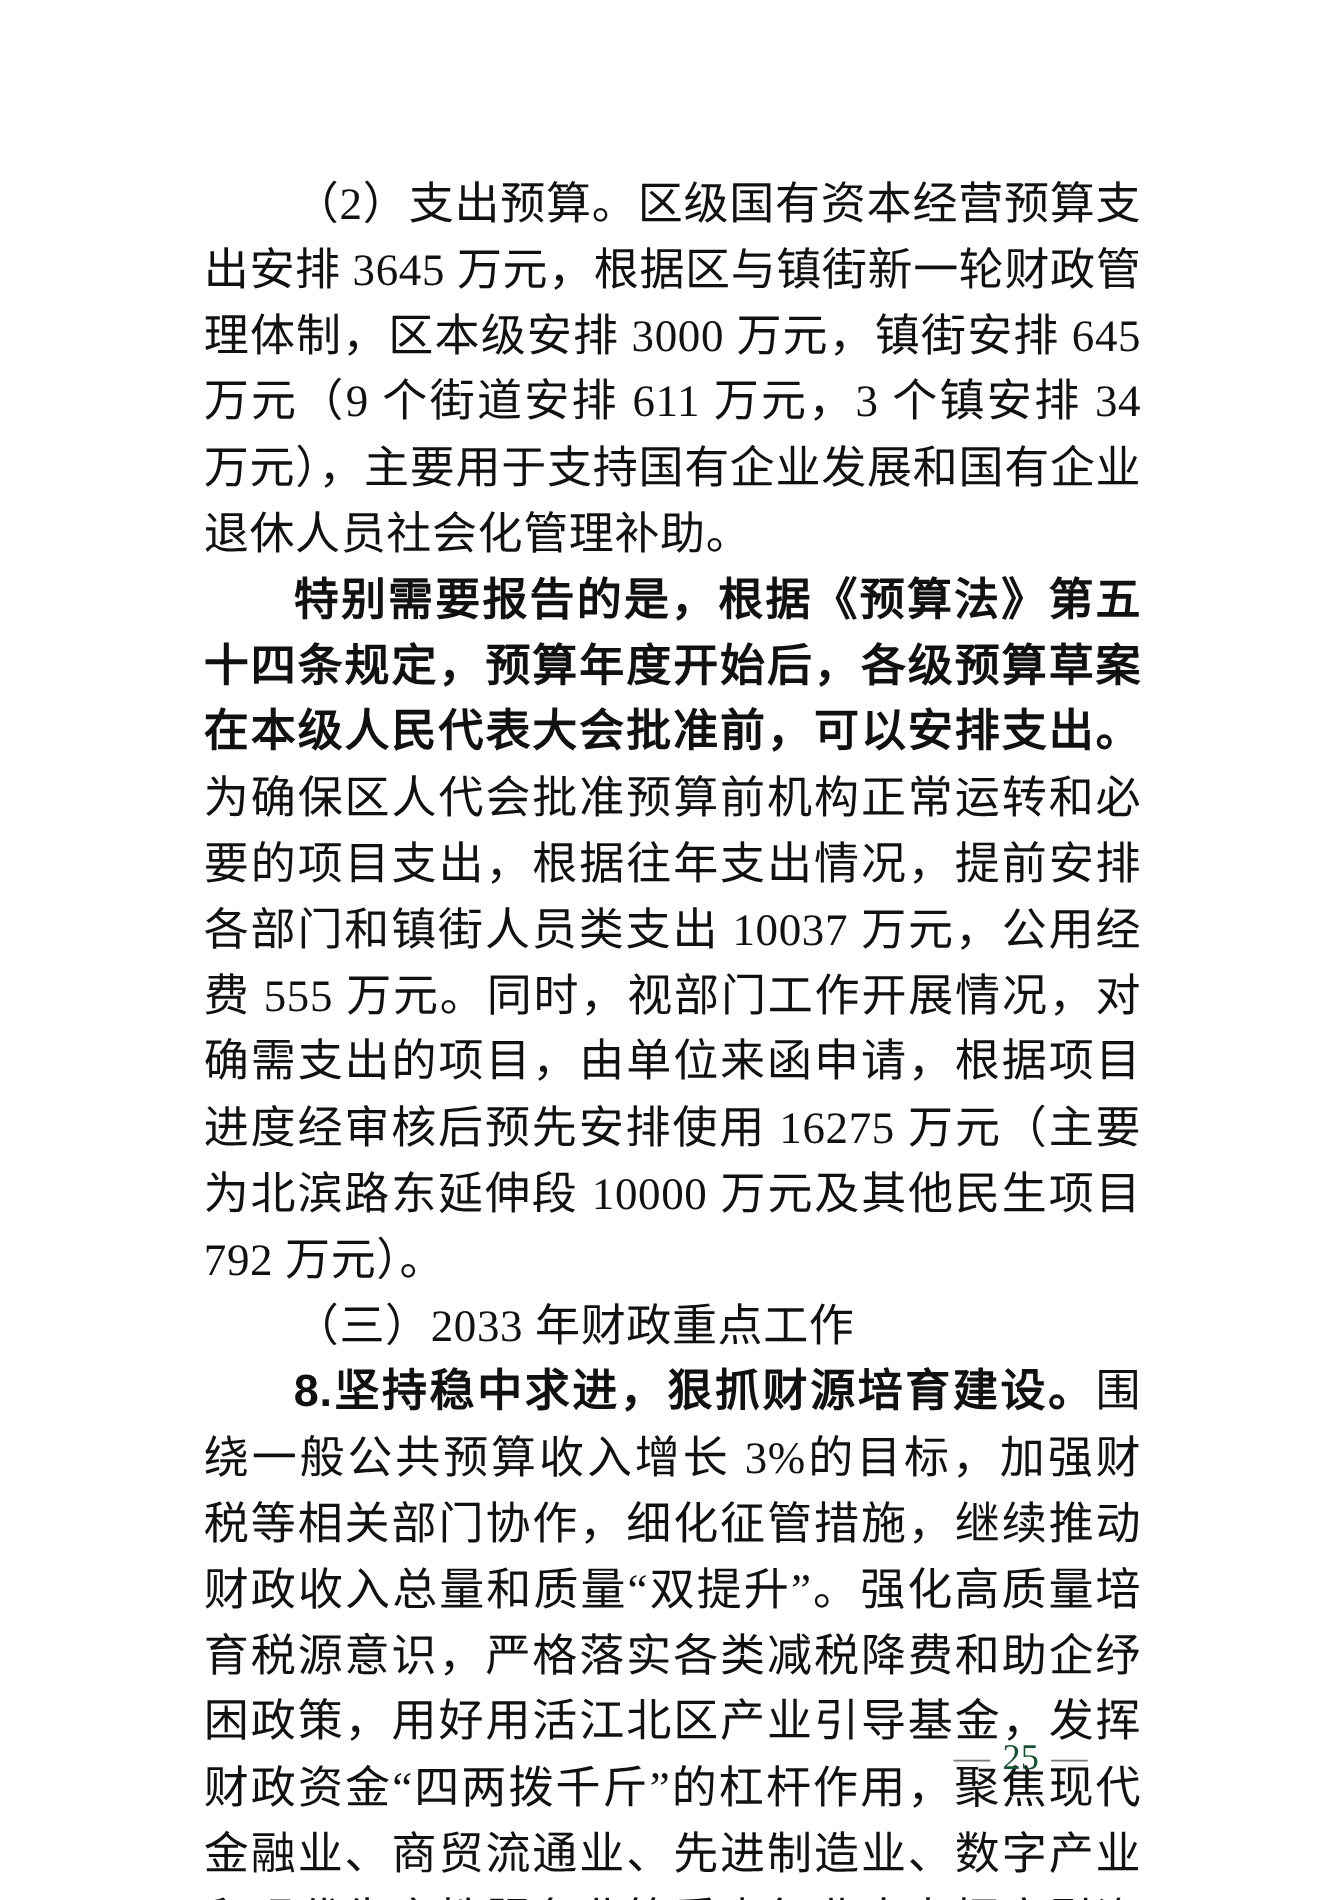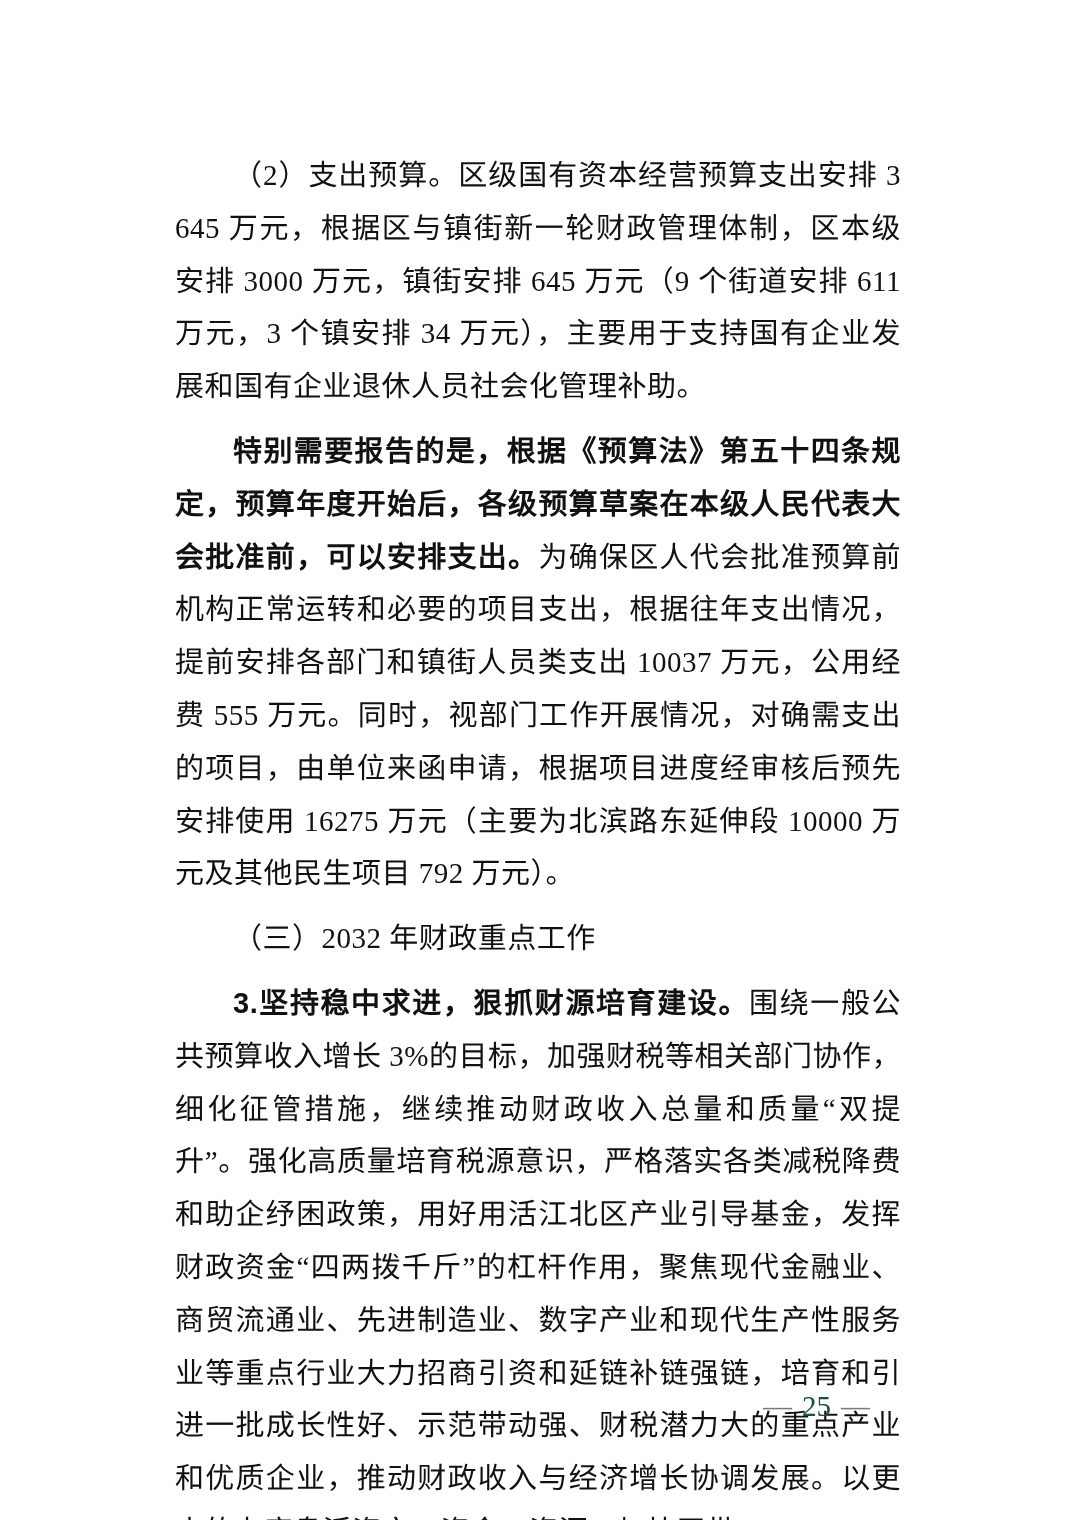--- a/index.html
+++ b/index.html
@@ -17,23 +17,23 @@
     color: #111111;
   }
   .content {
     position: absolute;
     left: 163px;
     top: 137px;
     width: 750px;
     text-align: justify;
   }
   .para {
-    margin: 12px;
+    margin: 0;
     padding: 0;
-    font-size: 29px;
+    font-size: 36px;
     line-height: 52.8px;
     text-indent: 2em;
     letter-spacing: 0.5px;
     word-break: break-all;
   }
   
   .seg-fangsong {
     font-family: "Liberation Serif", "DejaVu Serif", serif;
     font-weight: 400;
   }
@@ -64,17 +64,17 @@
     color: #14532d;
   }
 </style>
 </head>
 <body>
 
 <div class="page">
   <div class="content" id="doc-content">
       <p class="para"><span class="seg-fangsong">（2）支出预算。区级国有资本经营预算支出安排 3645 万元，根据区与镇街新一轮财政管理体制，区本级安排 3000 万元，镇街安排 645 万元（9 个街道安排 611 万元，3 个镇安排 34 万元），主要用于支持国有企业发展和国有企业退休人员社会化管理补助。</span></p>
       <p class="para"><span class="seg-heiti-bold">特别需要报告的是，根据《预算法》第五十四条规定，预算年度开始后，各级预算草案在本级人民代表大会批准前，可以安排支出。</span><span class="seg-fangsong">为确保区人代会批准预算前机构正常运转和必要的项目支出，根据往年支出情况，提前安排各部门和镇街人员类支出 10037 万元，公用经费 555 万元。同时，视部门工作开展情况，对确需支出的项目，由单位来函申请，根据项目进度经审核后预先安排使用 16275 万元（主要为北滨路东延伸段 10000 万元及其他民生项目 792 万元）。</span></p>
-      <p class="para"><span class="seg-kaiti">（三）2032 年财政重点工作</span></p>
-      <p class="para"><span class="seg-heiti-bold">3.坚持稳中求进，狠抓财源培育建设。</span><span class="seg-fangsong">围绕一般公共预算收入增长 3%的目标，加强财税等相关部门协作，细化征管措施，继续推动财政收入总量和质量“双提升”。强化高质量培育税源意识，严格落实各类减税降费和助企纾困政策，用好用活江北区产业引导基金，发挥财政资金“四两拨千斤”的杠杆作用，聚焦现代金融业、商贸流通业、先进制造业、数字产业和现代生产性服务业等重点行业大力招商引资和延链补链强链，培育和引进一批成长性好、示范带动强、财税潜力大的重点产业和优质企业，推动财政收入与经济增长协调发展。以更大的力度盘活资产、资金、资源，加快玉带</span></p>
+      <p class="para"><span class="seg-kaiti">（三）2033 年财政重点工作</span></p>
+      <p class="para"><span class="seg-heiti-bold">8.坚持稳中求进，狠抓财源培育建设。</span><span class="seg-fangsong">围绕一般公共预算收入增长 3%的目标，加强财税等相关部门协作，细化征管措施，继续推动财政收入总量和质量“双提升”。强化高质量培育税源意识，严格落实各类减税降费和助企纾困政策，用好用活江北区产业引导基金，发挥财政资金“四两拨千斤”的杠杆作用，聚焦现代金融业、商贸流通业、先进制造业、数字产业和现代生产性服务业等重点行业大力招商引资和延链补链强链，培育和引进一批成长性好、示范带动强、财税潜力大的重点产业和优质企业，推动财政收入与经济增长协调发展。以更大的力度盘活资产、资金、资源，加快玉带</span></p>
     </div>
   <div class="page-number"><span class="dash">—</span><span class="num">25</span><span class="dash">—</span></div>
 </div>
 
 </body></html>

